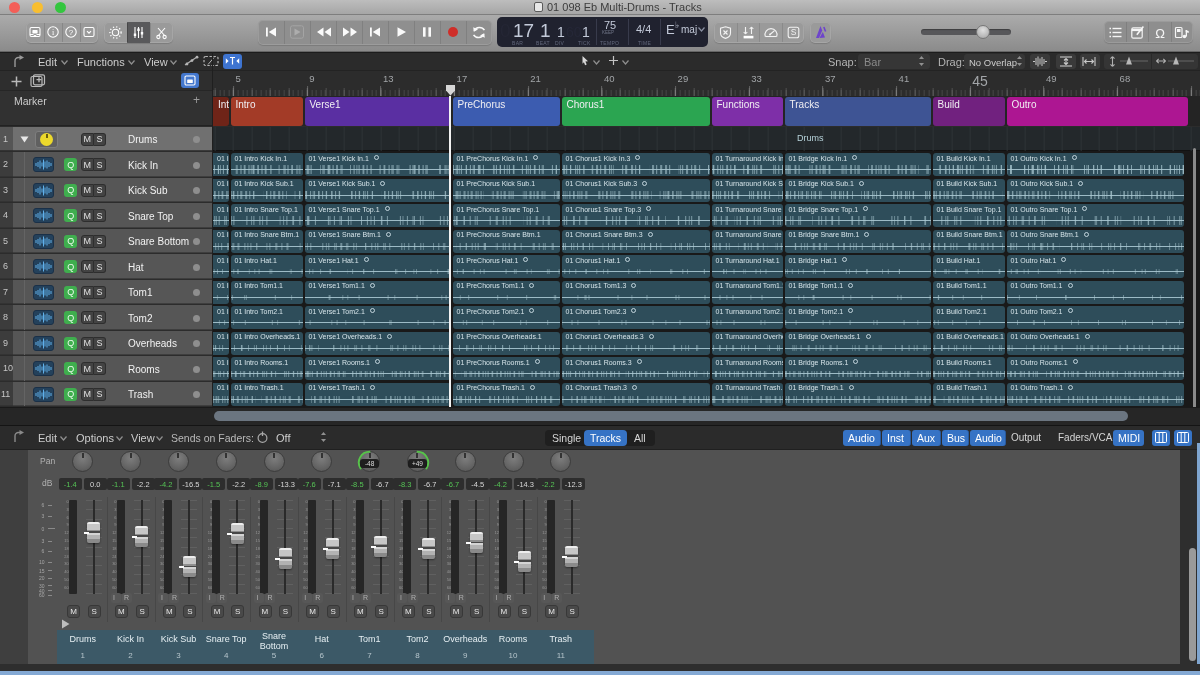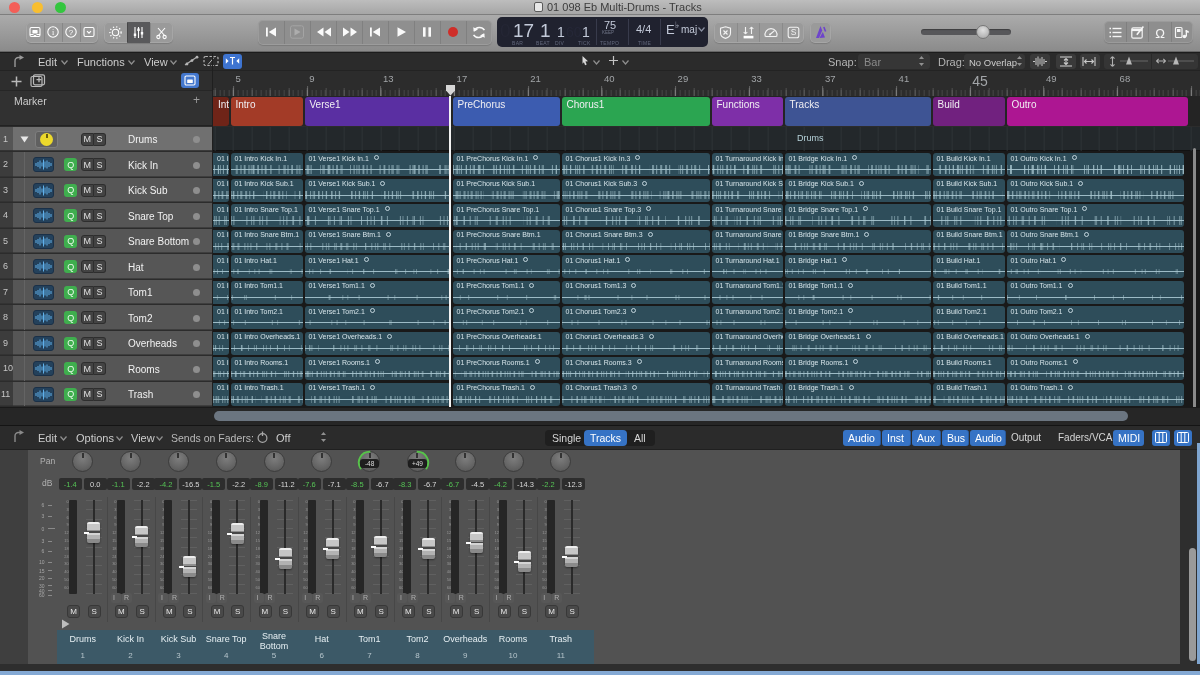--- a/index.html
+++ b/index.html
@@ -1522,21 +1522,21 @@
 <div class="tx" style="left:213.7px;top:607.2px;font-size:8px;color:#e8e8e8;">M</div>
 <div class="abs" style="left:231.2px;top:605px;width:13px;height:13px;background:#494949;border:1px solid #383838;border-radius:3px;"></div>
 <div class="tx" style="left:235.0px;top:607.2px;font-size:8px;color:#e8e8e8;">S</div>
 <div class="tx" style="left:203.2px;top:635px;width:46px;text-align:center;font-size:9px;line-height:9.5px;color:#e6eff3;white-space:normal;">Snare Top</div>
 <div class="tx" style="left:216.2px;top:651px;font-size:8px;color:#b6c5cc;width:20px;text-align:center;">4</div>
 <div class="abs" style="left:263.5px;top:451px;width:21px;height:21px;border-radius:50%;background:radial-gradient(circle at 50% 32%,#7e7e7e,#646464 62%,#525252);border:1px solid #3c3c3c;"></div>
 <div class="abs" style="left:273.0px;top:452.5px;width:2px;height:5px;background:#333;"></div>
 <div class="abs" style="left:250.0px;top:477.5px;width:23px;height:12px;background:#2d2d2d;border-radius:2px;"></div>
 <div class="tx" style="left:251.0px;top:479.5px;font-size:7.5px;color:#55c455;width:21px;text-align:center;">-8.9</div>
 <div class="abs" style="left:275.0px;top:477.5px;width:23px;height:12px;background:#2d2d2d;border-radius:2px;"></div>
-<div class="tx" style="left:276.0px;top:479.5px;font-size:7.5px;color:#d8d8d8;width:21px;text-align:center;">-11.2</div>
+<div class="tx" style="left:276.0px;top:479.5px;font-size:7.5px;color:#d8d8d8;width:21px;text-align:center;">-13.3</div>
 <div class="abs" style="left:252.0px;top:500px;width:8px;font-size:4px;color:#989898;text-align:right;line-height:1;">
       <div style="height:7.8px;">0</div>
       <div style="height:7.8px;">3</div>
       <div style="height:7.8px;">6</div>
       <div style="height:7.8px;">9</div>
       <div style="height:7.8px;">12</div>
       <div style="height:7.8px;">15</div>
       <div style="height:7.8px;">18</div>
       <div style="height:7.8px;">24</div>
       <div style="height:7.8px;">30</div>

